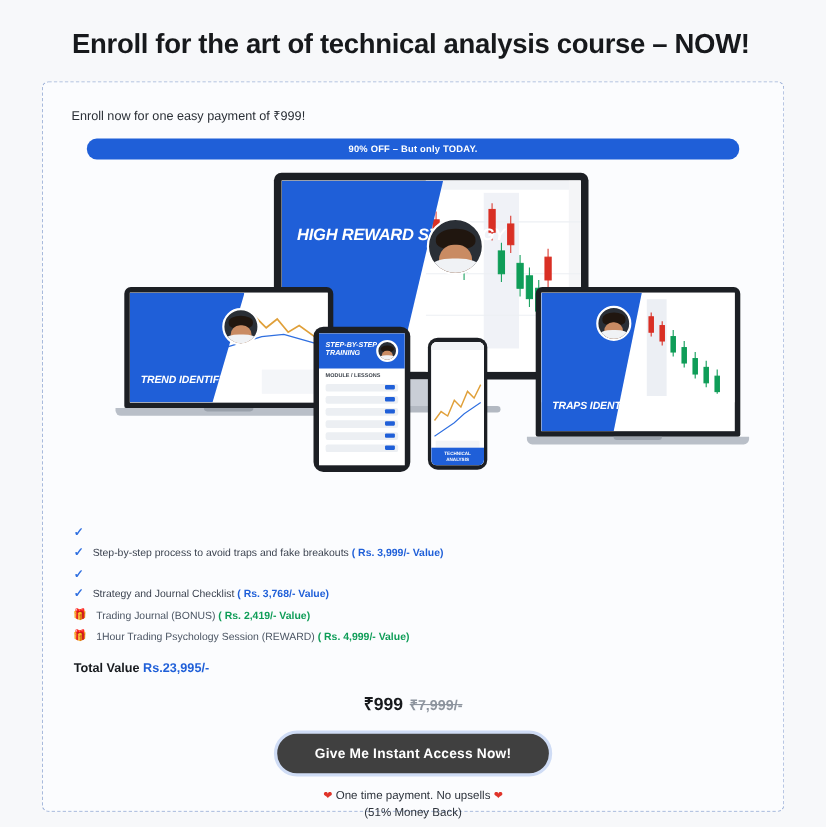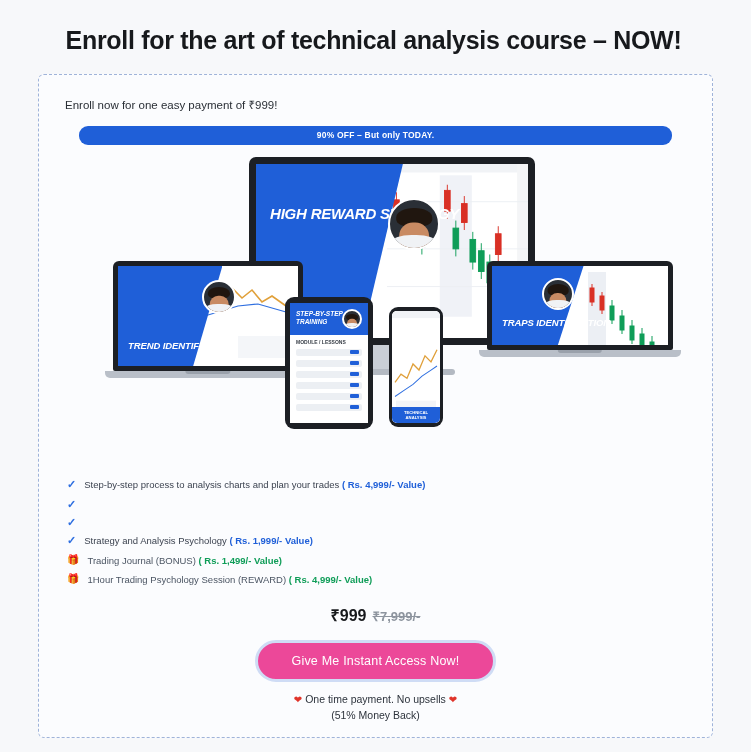--- a/index.html
+++ b/index.html
@@ -176,21 +176,21 @@
     position: absolute; left: 50%; top: 0;
     transform: translateX(-50%);
     width: 22%; height: 3px;
     background: #9aa1ab;
     border-radius: 0 0 3px 3px;
   }
 
   .laptop-left { left: 50px; top: 104px; width: 190px; text-align: center; }
   .laptop-left .laptop-lid { height: 110px; }
   .laptop-right { left: 424px; top: 104px; width: 186px; }
-  .laptop-right .laptop-lid { height: 89px; }
+  .laptop-right .laptop-lid { height: 136px; }
 
   .device-label {
     position: absolute;
     color: #ffffff;
     font-weight: bold;
     font-style: italic;
     font-size: 9.5px;
     line-height: 1.15;
     text-transform: uppercase;
     z-index: 4;
@@ -305,24 +305,24 @@
     color: #8d949e;
     text-decoration: line-through;
     font-size: 13px;
     font-weight: bold;
     margin-left: 6px;
   }
 
   .cta-wrap { text-align: center; margin-top: 14px; }
   .cta {
     display: inline-block;
-    background: #ec4899;
+    background: #404040;
     color: #ffffff;
     font-size: 12.5px;
-    font-weight: normal;
+    font-weight: bold;
     letter-spacing: 0.2px;
     padding: 11px 34px;
     border: 3px solid #cfdcf5;
     border-radius: 22px;
     cursor: pointer;
   }
 
   .assure {
     text-align: center;
     margin-top: 10px;
@@ -492,48 +492,51 @@
           <div class="phone-foot">TECHNICAL ANALYSIS</div>
         </div>
       </div>
 
     </div>
 
     <div class="benefits">
 
       <div class="benefit">
         <span class="tick">✓</span>
-        <span><span>Step-by-step process to analysis charts and plan your trades </span><span class="value">( Rs. 4,999/- Value)</span></span>
       </div>
 
       <div class="benefit">
         <span class="tick">✓</span>
+        <span><span>Step-by-step process to avoid traps and fake breakouts </span><span class="value">( Rs. 3,999/- Value)</span></span>
       </div>
 
       <div class="benefit">
         <span class="tick">✓</span>
       </div>
 
       <div class="benefit">
         <span class="tick">✓</span>
-        <span><span>Strategy and Analysis Psychology </span><span class="value">( Rs. 1,999/- Value)</span></span>
+        <span><span>Strategy and Journal Checklist </span><span class="value">( Rs. 3,768/- Value)</span></span>
       </div>
 
       <div class="benefit bonus">
         <span class="gift">🎁</span>
-        <span><span>Trading Journal (BONUS) </span><span class="value-green">( Rs. 1,499/- Value)</span></span>
+        <span><span>Trading Journal (BONUS) </span><span class="value-green">( Rs. 2,419/- Value)</span></span>
       </div>
 
       <div class="benefit bonus">
         <span class="gift">🎁</span>
         <span><span>1Hour Trading Psychology Session (REWARD) </span><span class="value-green">( Rs. 4,999/- Value)</span></span>
       </div>
 
     </div>
 
+    <div class="total-value">
+      <span>Total Value </span><span class="amt">Rs.23,995/-</span>
+    </div>
 
     <div class="price-row">
       <span>₹999</span><span class="strike">₹7,999/-</span>
     </div>
 
     <div class="cta-wrap">
       <button class="cta">Give Me Instant Access Now!</button>
     </div>
 
     <div class="assure">

